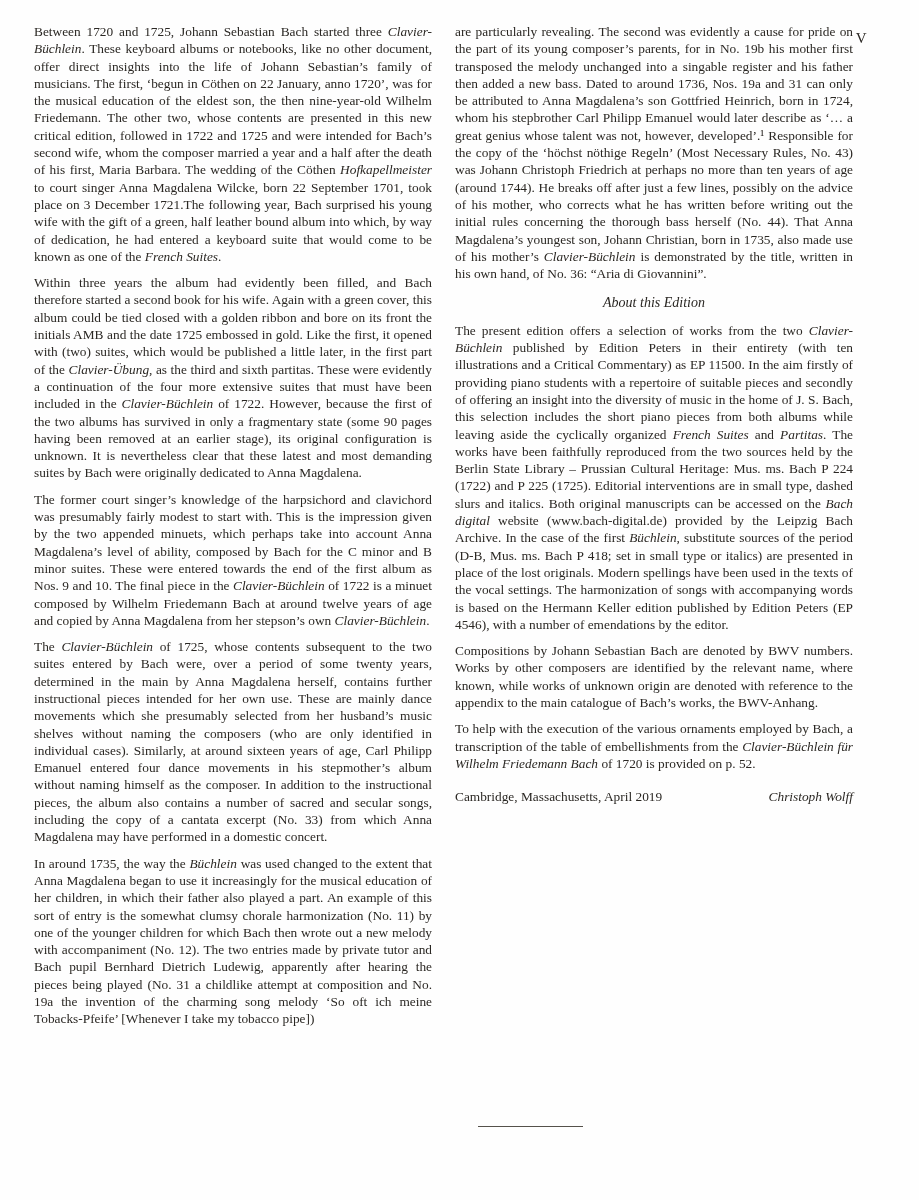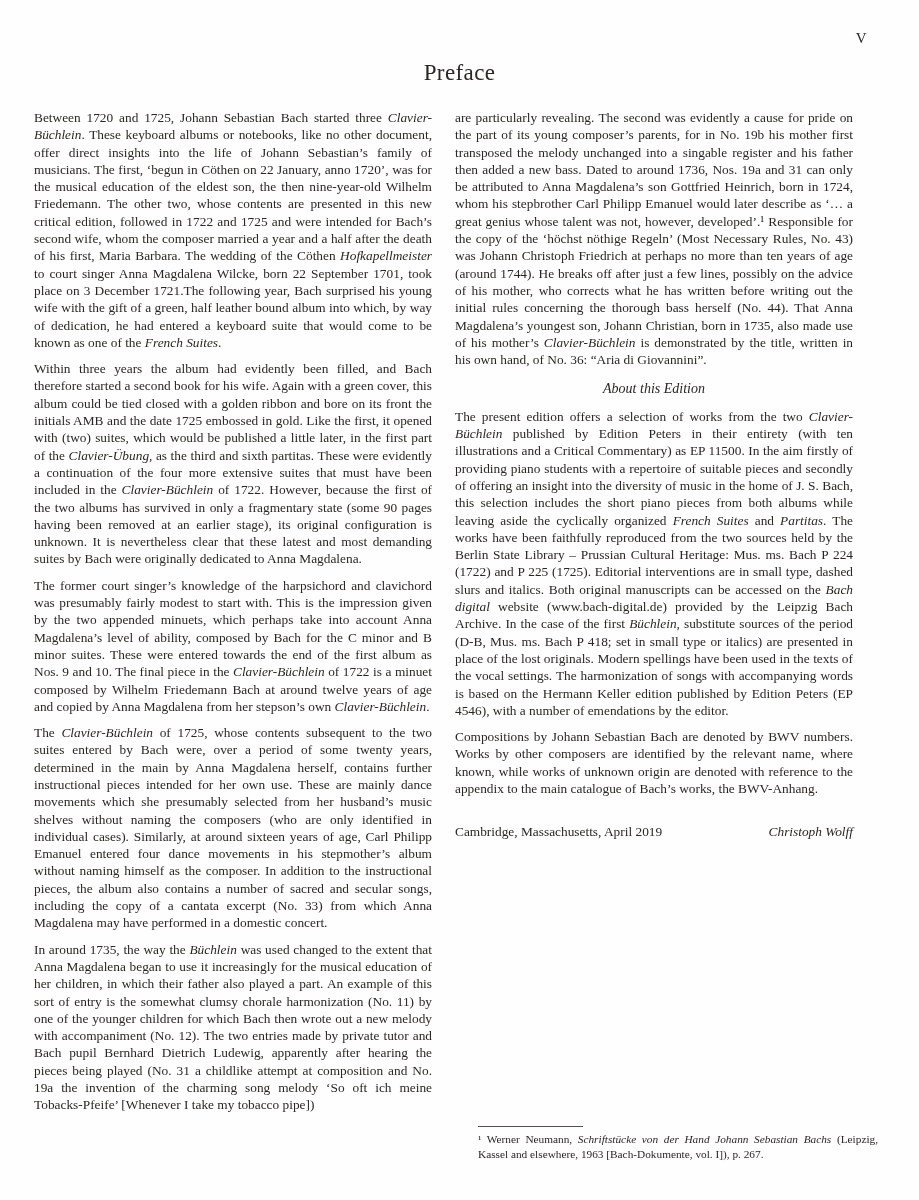--- a/index.html
+++ b/index.html
@@ -57,21 +57,21 @@
     margin: 12px 0 10px 0;
     text-align: center;
     font-size: 14px;
     font-weight: normal;
     font-style: italic;
   }
 
   .signature-row {
     display: flex;
     justify-content: space-between;
-    margin-top: 26px;
+    margin-top: 16px;
   }
 
   .italic { font-style: italic; }
 
   .translation-line {
     text-align: right;
     font-style: italic;
     font-size: 12.6px;
     margin-top: 1px;
   }
@@ -97,46 +97,45 @@
     text-align: justify;
   }
 </style>
 </head>
 <body>
 
 <div class="page">
 
   <div class="page-number">V</div>
 
-  <h1 class="title">Preface</h1>
 
   <div class="columns">
 
     <div class="col">
       <p>Between 1720 and 1725, Johann Sebastian Bach started three <i>Clavier-Büchlein</i>. These keyboard albums or notebooks, like no other document, offer direct insights into the life of Johann Sebastian’s family of musicians. The first, ‘begun in Cöthen on 22 January, anno 1720’, was for the musical education of the eldest son, the then nine-year-old Wilhelm Friedemann. The other two, whose contents are presented in this new critical edition, followed in 1722 and 1725 and were intended for Bach’s second wife, whom the composer married a year and a half after the death of his first, Maria Barbara. The wedding of the Cöthen <i>Hofkapellmeister</i> to court singer Anna Magdalena Wilcke, born 22 September 1701, took place on 3 December 1721.The following year, Bach surprised his young wife with the gift of a green, half leather bound album into which, by way of dedication, he had entered a keyboard suite that would come to be known as one of the <i>French Suites</i>.</p>
       <p>Within three years the album had evidently been filled, and Bach therefore started a second book for his wife. Again with a green cover, this album could be tied closed with a golden ribbon and bore on its front the initials AMB and the date 1725 embossed in gold. Like the first, it opened with (two) suites, which would be published a little later, in the first part of the <i>Clavier-Übung</i>, as the third and sixth partitas. These were evidently a continuation of the four more extensive suites that must have been included in the <i>Clavier-Büchlein</i> of 1722. However, because the first of the two albums has survived in only a fragmentary state (some 90 pages having been removed at an earlier stage), its original configuration is unknown. It is nevertheless clear that these latest and most demanding suites by Bach were originally dedicated to Anna Magdalena.</p>
       <p>The former court singer’s knowledge of the harpsichord and clavichord was presumably fairly modest to start with. This is the impression given by the two appended minuets, which perhaps take into account Anna Magdalena’s level of ability, composed by Bach for the C minor and B minor suites. These were entered towards the end of the first album as Nos. 9 and 10. The final piece in the <i>Clavier-Büchlein</i> of 1722 is a minuet composed by Wilhelm Friedemann Bach at around twelve years of age and copied by Anna Magdalena from her stepson’s own <i>Clavier-Büchlein</i>.</p>
       <p>The <i>Clavier-Büchlein</i> of 1725, whose contents subsequent to the two suites entered by Bach were, over a period of some twenty years, determined in the main by Anna Magdalena herself, contains further instructional pieces intended for her own use. These are mainly dance movements which she presumably selected from her husband’s music shelves without naming the composers (who are only identified in individual cases). Similarly, at around sixteen years of age, Carl Philipp Emanuel entered four dance movements in his stepmother’s album without naming himself as the composer. In addition to the instructional pieces, the album also contains a number of sacred and secular songs, including the copy of a cantata excerpt (No. 33) from which Anna Magdalena may have performed in a domestic concert.</p>
       <p>In around 1735, the way the <i>Büchlein</i> was used changed to the extent that Anna Magdalena began to use it increasingly for the musical education of her children, in which their father also played a part. An example of this sort of entry is the somewhat clumsy chorale harmonization (No. 11) by one of the younger children for which Bach then wrote out a new melody with accompaniment (No. 12). The two entries made by private tutor and Bach pupil Bernhard Dietrich Ludewig, apparently after hearing the pieces being played (No. 31 a childlike attempt at composition and No. 19a the invention of the charming song melody ‘So oft ich meine Tobacks-Pfeife’ [Whenever I take my tobacco pipe])</p>
     </div>
 
     <div class="col">
       <p>are particularly revealing. The second was evidently a cause for pride on the part of its young composer’s parents, for in No. 19b his mother first transposed the melody unchanged into a singable register and his father then added a new bass. Dated to around 1736, Nos. 19a and 31 can only be attributed to Anna Magdalena’s son Gottfried Heinrich, born in 1724, whom his stepbrother Carl Philipp Emanuel would later describe as ‘… a great genius whose talent was not, however, developed’.¹ Responsible for the copy of the ‘höchst nöthige Regeln’ (Most Necessary Rules, No. 43) was Johann Christoph Friedrich at perhaps no more than ten years of age (around 1744). He breaks off after just a few lines, possibly on the advice of his mother, who corrects what he has written before writing out the initial rules concerning the thorough bass herself (No. 44). That Anna Magdalena’s youngest son, Johann Christian, born in 1735, also made use of his mother’s <i>Clavier-Büchlein</i> is demonstrated by the title, written in his own hand, of No. 36: “Aria di Giovannini”.</p>
 
       <h2 class="section-heading">About this Edition</h2>
 
       <p>The present edition offers a selection of works from the two <i>Clavier-Büchlein</i> published by Edition Peters in their entirety (with ten illustrations and a Critical Commentary) as EP 11500. In the aim firstly of providing piano students with a repertoire of suitable pieces and secondly of offering an insight into the diversity of music in the home of J. S. Bach, this selection includes the short piano pieces from both albums while leaving aside the cyclically organized <i>French Suites</i> and <i>Partitas</i>. The works have been faithfully reproduced from the two sources held by the Berlin State Library – Prussian Cultural Heritage: Mus. ms. Bach P 224 (1722) and P 225 (1725). Editorial interventions are in small type, dashed slurs and italics. Both original manuscripts can be accessed on the <i>Bach digital</i> website (www.bach-digital.de) provided by the Leipzig Bach Archive. In the case of the first <i>Büchlein</i>, substitute sources of the period (D-B, Mus. ms. Bach P 418; set in small type or italics) are presented in place of the lost originals. Modern spellings have been used in the texts of the vocal settings. The harmonization of songs with accompanying words is based on the Hermann Keller edition published by Edition Peters (EP 4546), with a number of emendations by the editor.</p>
       <p>Compositions by Johann Sebastian Bach are denoted by BWV numbers. Works by other composers are identified by the relevant name, where known, while works of unknown origin are denoted with reference to the appendix to the main catalogue of Bach’s works, the BWV-Anhang.</p>
+      <p>To help with the execution of the various ornaments employed by Bach, a transcription of the table of embellishments from the <i>Clavier-Büchlein für Wilhelm Friedemann Bach</i> of 1720 is provided on p. 52.</p>
 
       <div class="signature-row">
         <span>Cambridge, Massachusetts, April 2019</span>
         <span class="italic">Christoph Wolff</span>
       </div>
     </div>
 
   </div>
 
   <div class="footnote">
     <div class="footnote-rule"></div>
-    <p class="footnote-text">¹ Werner Neumann, <i>Schriftstücke von der Hand Johann Sebastian Bachs</i> (Leipzig, Kassel and elsewhere, 1963 [Bach-Dokumente, vol. I]), p. 267.</p>
   </div>
 
 </div>
 
 </body></html>

